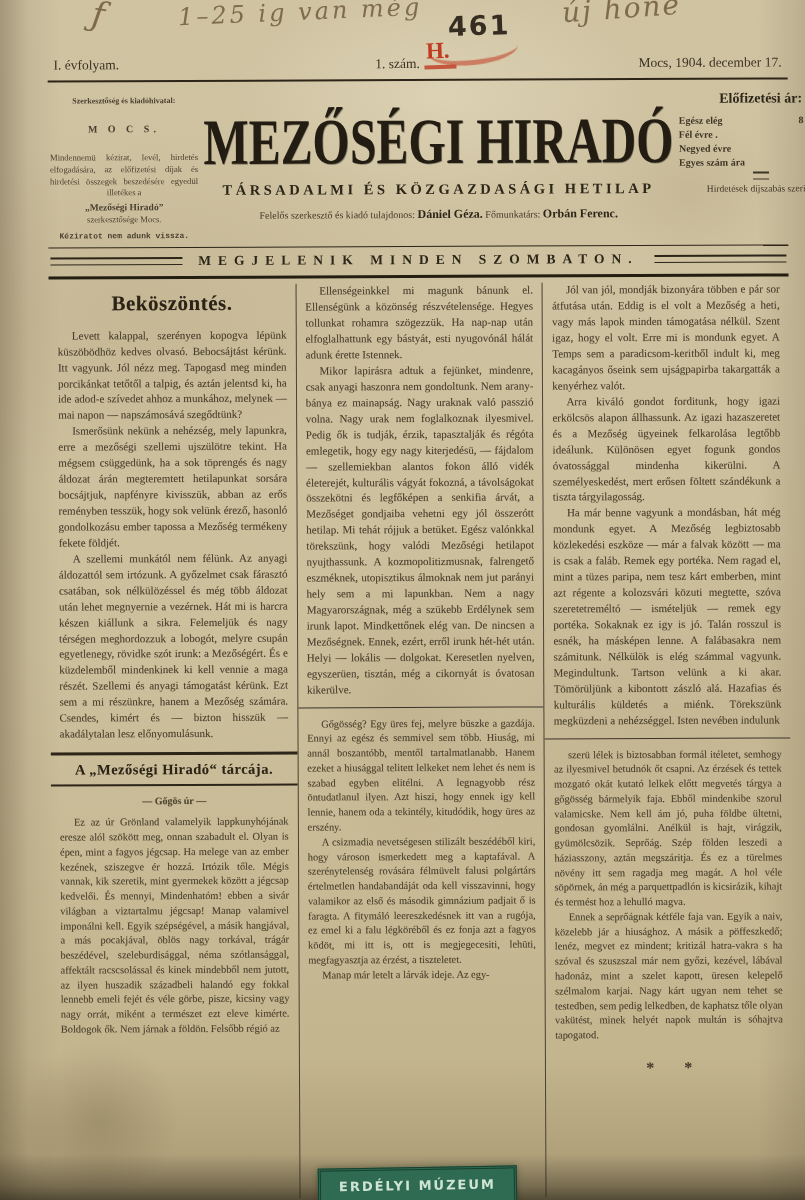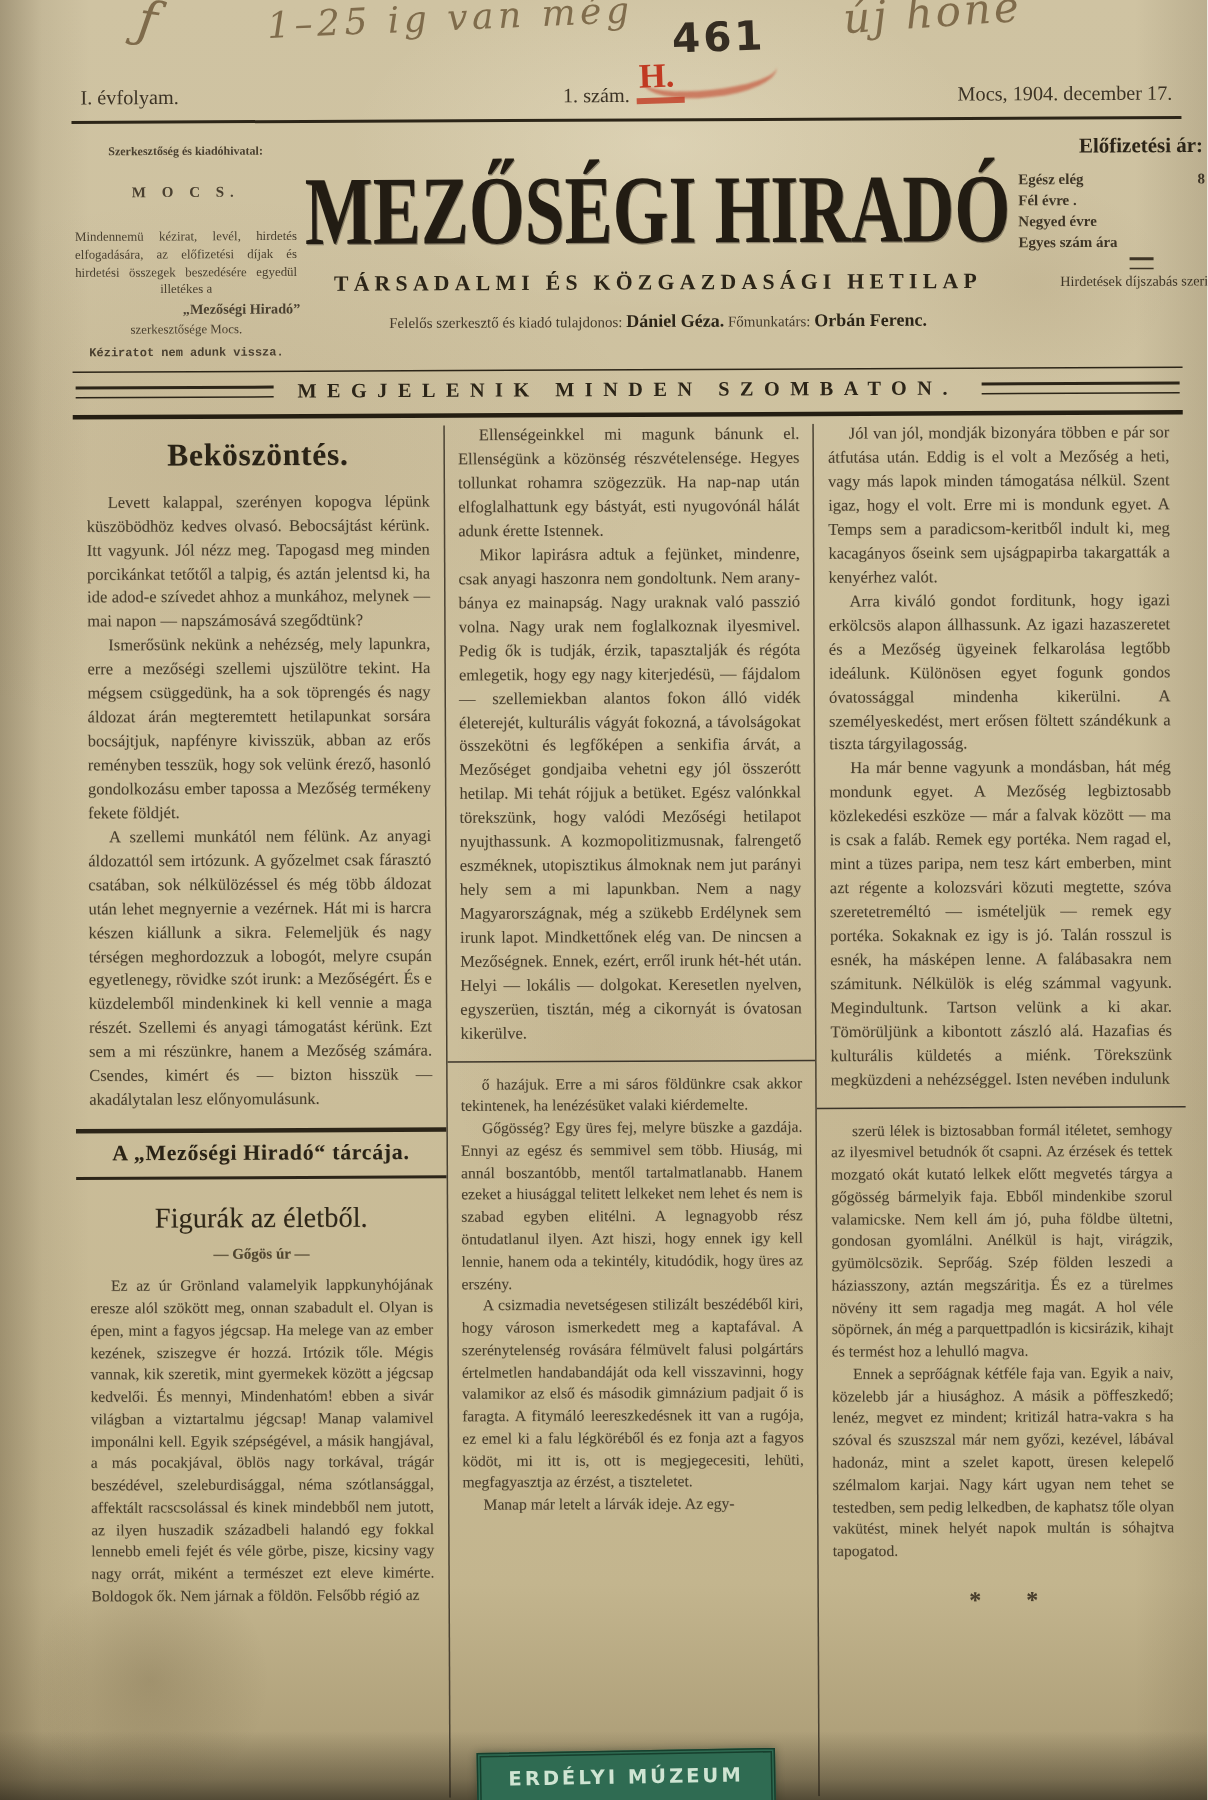--- a/index.html
+++ b/index.html
@@ -46,21 +46,21 @@
       padding:18px 6px 7px 6px;border-bottom:2px solid #2c2518;font-size:13.5px;color:#3c3325;}
   .topbar .issue{margin-left:-40px;}
   .topbar .dateline{text-align:right;}
 
   
   .masthead{display:grid;grid-template-columns:152px 1fr 168px;gap:8px;padding:9px 0 4px 0;align-items:start;}
   .office-box{font-size:8.6px;line-height:1.38;text-align:center;color:#4a4030;padding-top:4px;}
   .office-box .ob-l1{font-weight:bold;font-size:8px;}
   .office-box .ob-l2{font-weight:bold;letter-spacing:4px;font-size:10px;margin:16px 0;}
   .office-box .ob-body{text-align:justify;text-align-last:center;margin:2px 2px;}
-  .office-box .ob-l3{font-weight:bold;font-size:9.5px;margin-top:2px;text-align:right;}
+  .office-box .ob-l3{font-weight:bold;font-size:9.5px;margin-top:2px;}
   .office-box .ob-l5{font-weight:bold;font-size:8px;margin-top:4px;font-family:Liberation Mono, monospace;}
 
   .title-block{text-align:center;}
   .paper-title{margin:0;font-family:"Liberation Serif",serif;font-weight:bold;
       font-size:47px;line-height:1;letter-spacing:0px;color:#221c13;white-space:nowrap;
       transform:scale(1.02,1.38);transform-origin:center top;padding-top:14px;
       text-shadow:.6px .6px 0 rgba(34,28,19,.4);}
   .paper-subtitle{margin:30px 0 0 0;font-weight:bold;font-size:14.5px;letter-spacing:3.5px;color:#2c2518;white-space:nowrap;}
   .editor-line{margin-top:9px;font-size:10px;color:#44392a;white-space:nowrap;}
   .editor-line b{font-size:12px;color:#2c2518;}
@@ -177,32 +177,30 @@
 
     <div class="bodycols">
 
       <div class="col c1">
         <h2 class="headline">Beköszöntés.</h2>
         <p>Levett kalappal, szerényen kopogva lépünk küszöbödhöz kedves olvasó. Bebocsájtást kérünk. Itt vagyunk. Jól nézz meg. Tapogasd meg minden porcikánkat tetőtől a talpig, és aztán jelentsd ki, ha ide adod-e szívedet ahhoz a munkához, melynek — mai napon — napszámosává szegődtünk?</p>
         <p>Ismerősünk nekünk a nehézség, mely lapunkra, erre a mezőségi szellemi ujszülötre tekint. Ha mégsem csüggedünk, ha a sok töprengés és nagy áldozat árán megteremtett hetilapunkat sorsára bocsájtjuk, napfényre kivisszük, abban az erős reményben tesszük, hogy sok velünk érező, hasonló gondolkozásu ember tapossa a Mezőség termékeny fekete földjét.</p>
         <p>A szellemi munkától nem félünk. Az anyagi áldozattól sem irtózunk. A győzelmet csak fárasztó csatában, sok nélkülözéssel és még több áldozat után lehet megnyernie a vezérnek. Hát mi is harcra készen kiállunk a sikra. Felemeljük és nagy térségen meghordozzuk a lobogót, melyre csupán egyetlenegy, rövidke szót irunk: a Mezőségért. És e küzdelemből mindenkinek ki kell vennie a maga részét. Szellemi és anyagi támogatást kérünk. Ezt sem a mi részünkre, hanem a Mezőség számára. Csendes, kimért és — bizton hisszük — akadálytalan lesz előnyomulásunk.</p>
         <div class="tarca-header">A „Mezőségi Hiradó“ tárcája.</div>
         <div class="tarca">
-          <h3 class="tarca-title">Figurák az életből.</h3>
           <div class="tarca-sub">— Gőgös úr —</div>
           <p>Ez az úr Grönland valamelyik lappkunyhójának eresze alól szökött meg, onnan szabadult el. Olyan is épen, mint a fagyos jégcsap. Ha melege van az ember kezének, sziszegve ér hozzá. Irtózik tőle. Mégis vannak, kik szeretik, mint gyermekek között a jégcsap kedvelői. És mennyi, Mindenhatóm! ebben a sivár világban a viztartalmu jégcsap! Manap valamivel imponálni kell. Egyik szépségével, a másik hangjával, a más pocakjával, öblös nagy torkával, trágár beszédével, szeleburdisággal, néma szótlansággal, affektált racscsolással és kinek mindebből nem jutott, az ilyen huszadik századbeli halandó egy fokkal lennebb emeli fejét és véle görbe, pisze, kicsiny vagy nagy orrát, miként a természet ezt eleve kimérte. Boldogok ők. Nem járnak a földön. Felsőbb régió az</p>
         </div>
       </div>
 
       <div class="col c2">
         <p>Ellenségeinkkel mi magunk bánunk el. Ellenségünk a közönség részvételensége. Hegyes tollunkat rohamra szögezzük. Ha nap-nap után elfoglalhattunk egy bástyát, esti nyugovónál hálát adunk érette Istennek.</p>
         <p>Mikor lapirásra adtuk a fejünket, mindenre, csak anyagi haszonra nem gondoltunk. Nem arany-bánya ez mainapság. Nagy uraknak való passzió volna. Nagy urak nem foglalkoznak ilyesmivel. Pedig ők is tudják, érzik, tapasztalják és régóta emlegetik, hogy egy nagy kiterjedésü, — fájdalom — szellemiekban alantos fokon álló vidék életerejét, kulturális vágyát fokozná, a távolságokat összekötni és legfőképen a senkifia árvát, a Mezőséget gondjaiba vehetni egy jól összerótt hetilap. Mi tehát rójjuk a betüket. Egész valónkkal törekszünk, hogy valódi Mezőségi hetilapot nyujthassunk. A kozmopolitizmusnak, falrengető eszméknek, utopisztikus álmoknak nem jut parányi hely sem a mi lapunkban. Nem a nagy Magyarországnak, még a szükebb Erdélynek sem irunk lapot. Mindkettőnek elég van. De nincsen a Mezőségnek. Ennek, ezért, erről irunk hét-hét után. Helyi — lokális — dolgokat. Keresetlen nyelven, egyszerüen, tisztán, még a cikornyát is óvatosan kikerülve.</p>
         <div class="col-divider"></div>
         <div class="tarca">
-          <p>ő hazájuk. Erre a mi sáros földünkre csak akkor tekintenek, ha lenézésüket valaki kiérdemelte.</p>
           <p>Gőgösség? Egy üres fej, melyre büszke a gazdája. Ennyi az egész és semmivel sem több. Hiuság, mi annál boszantóbb, mentől tartalmatlanabb. Hanem ezeket a hiusággal telitett lelkeket nem lehet és nem is szabad egyben elitélni. A legnagyobb rész öntudatlanul ilyen. Azt hiszi, hogy ennek igy kell lennie, hanem oda a tekintély, kitudódik, hogy üres az erszény.</p>
           <p>A csizmadia nevetségesen stilizált beszédéből kiri, hogy városon ismerkedett meg a kaptafával. A szerénytelenség rovására félmüvelt falusi polgártárs értelmetlen handabandáját oda kell visszavinni, hogy valamikor az első és második gimnázium padjait ő is faragta. A fitymáló leereszkedésnek itt van a rugója, ez emel ki a falu légköréből és ez fonja azt a fagyos ködöt, mi itt is, ott is megjegecesiti, lehüti, megfagyasztja az érzést, a tiszteletet.</p>
           <p>Manap már letelt a lárvák ideje. Az egy-</p>
         </div>
       </div>
 
       <div class="col c3">
         <p>Jól van jól, mondják bizonyára többen e pár sor átfutása után. Eddig is el volt a Mezőség a heti, vagy más lapok minden támogatása nélkül. Szent igaz, hogy el volt. Erre mi is mondunk egyet. A Temps sem a paradicsom-keritből indult ki, meg kacagányos őseink sem ujságpapirba takargatták a kenyérhez valót.</p>
         <p>Arra kiváló gondot forditunk, hogy igazi erkölcsös alapon állhassunk. Az igazi hazaszeretet és a Mezőség ügyeinek felkarolása legtőbb ideálunk. Különösen egyet fogunk gondos óvatossággal mindenha kikerülni. A személyeskedést, mert erősen föltett szándékunk a tiszta tárgyilagosság.</p>
         <p>Ha már benne vagyunk a mondásban, hát még mondunk egyet. A Mezőség legbiztosabb közlekedési eszköze — már a falvak között — ma is csak a faláb. Remek egy portéka. Nem ragad el, mint a tüzes paripa, nem tesz kárt emberben, mint azt régente a kolozsvári közuti megtette, szóva szeretetreméltó — ismételjük — remek egy portéka. Sokaknak ez igy is jó. Talán rosszul is esnék, ha másképen lenne. A falábasakra nem számitunk. Nélkülök is elég számmal vagyunk. Megindultunk. Tartson velünk a ki akar. Tömörüljünk a kibontott zászló alá. Hazafias és kulturális küldetés a miénk. Törekszünk megküzdeni a nehézséggel. Isten nevében indulunk</p>

